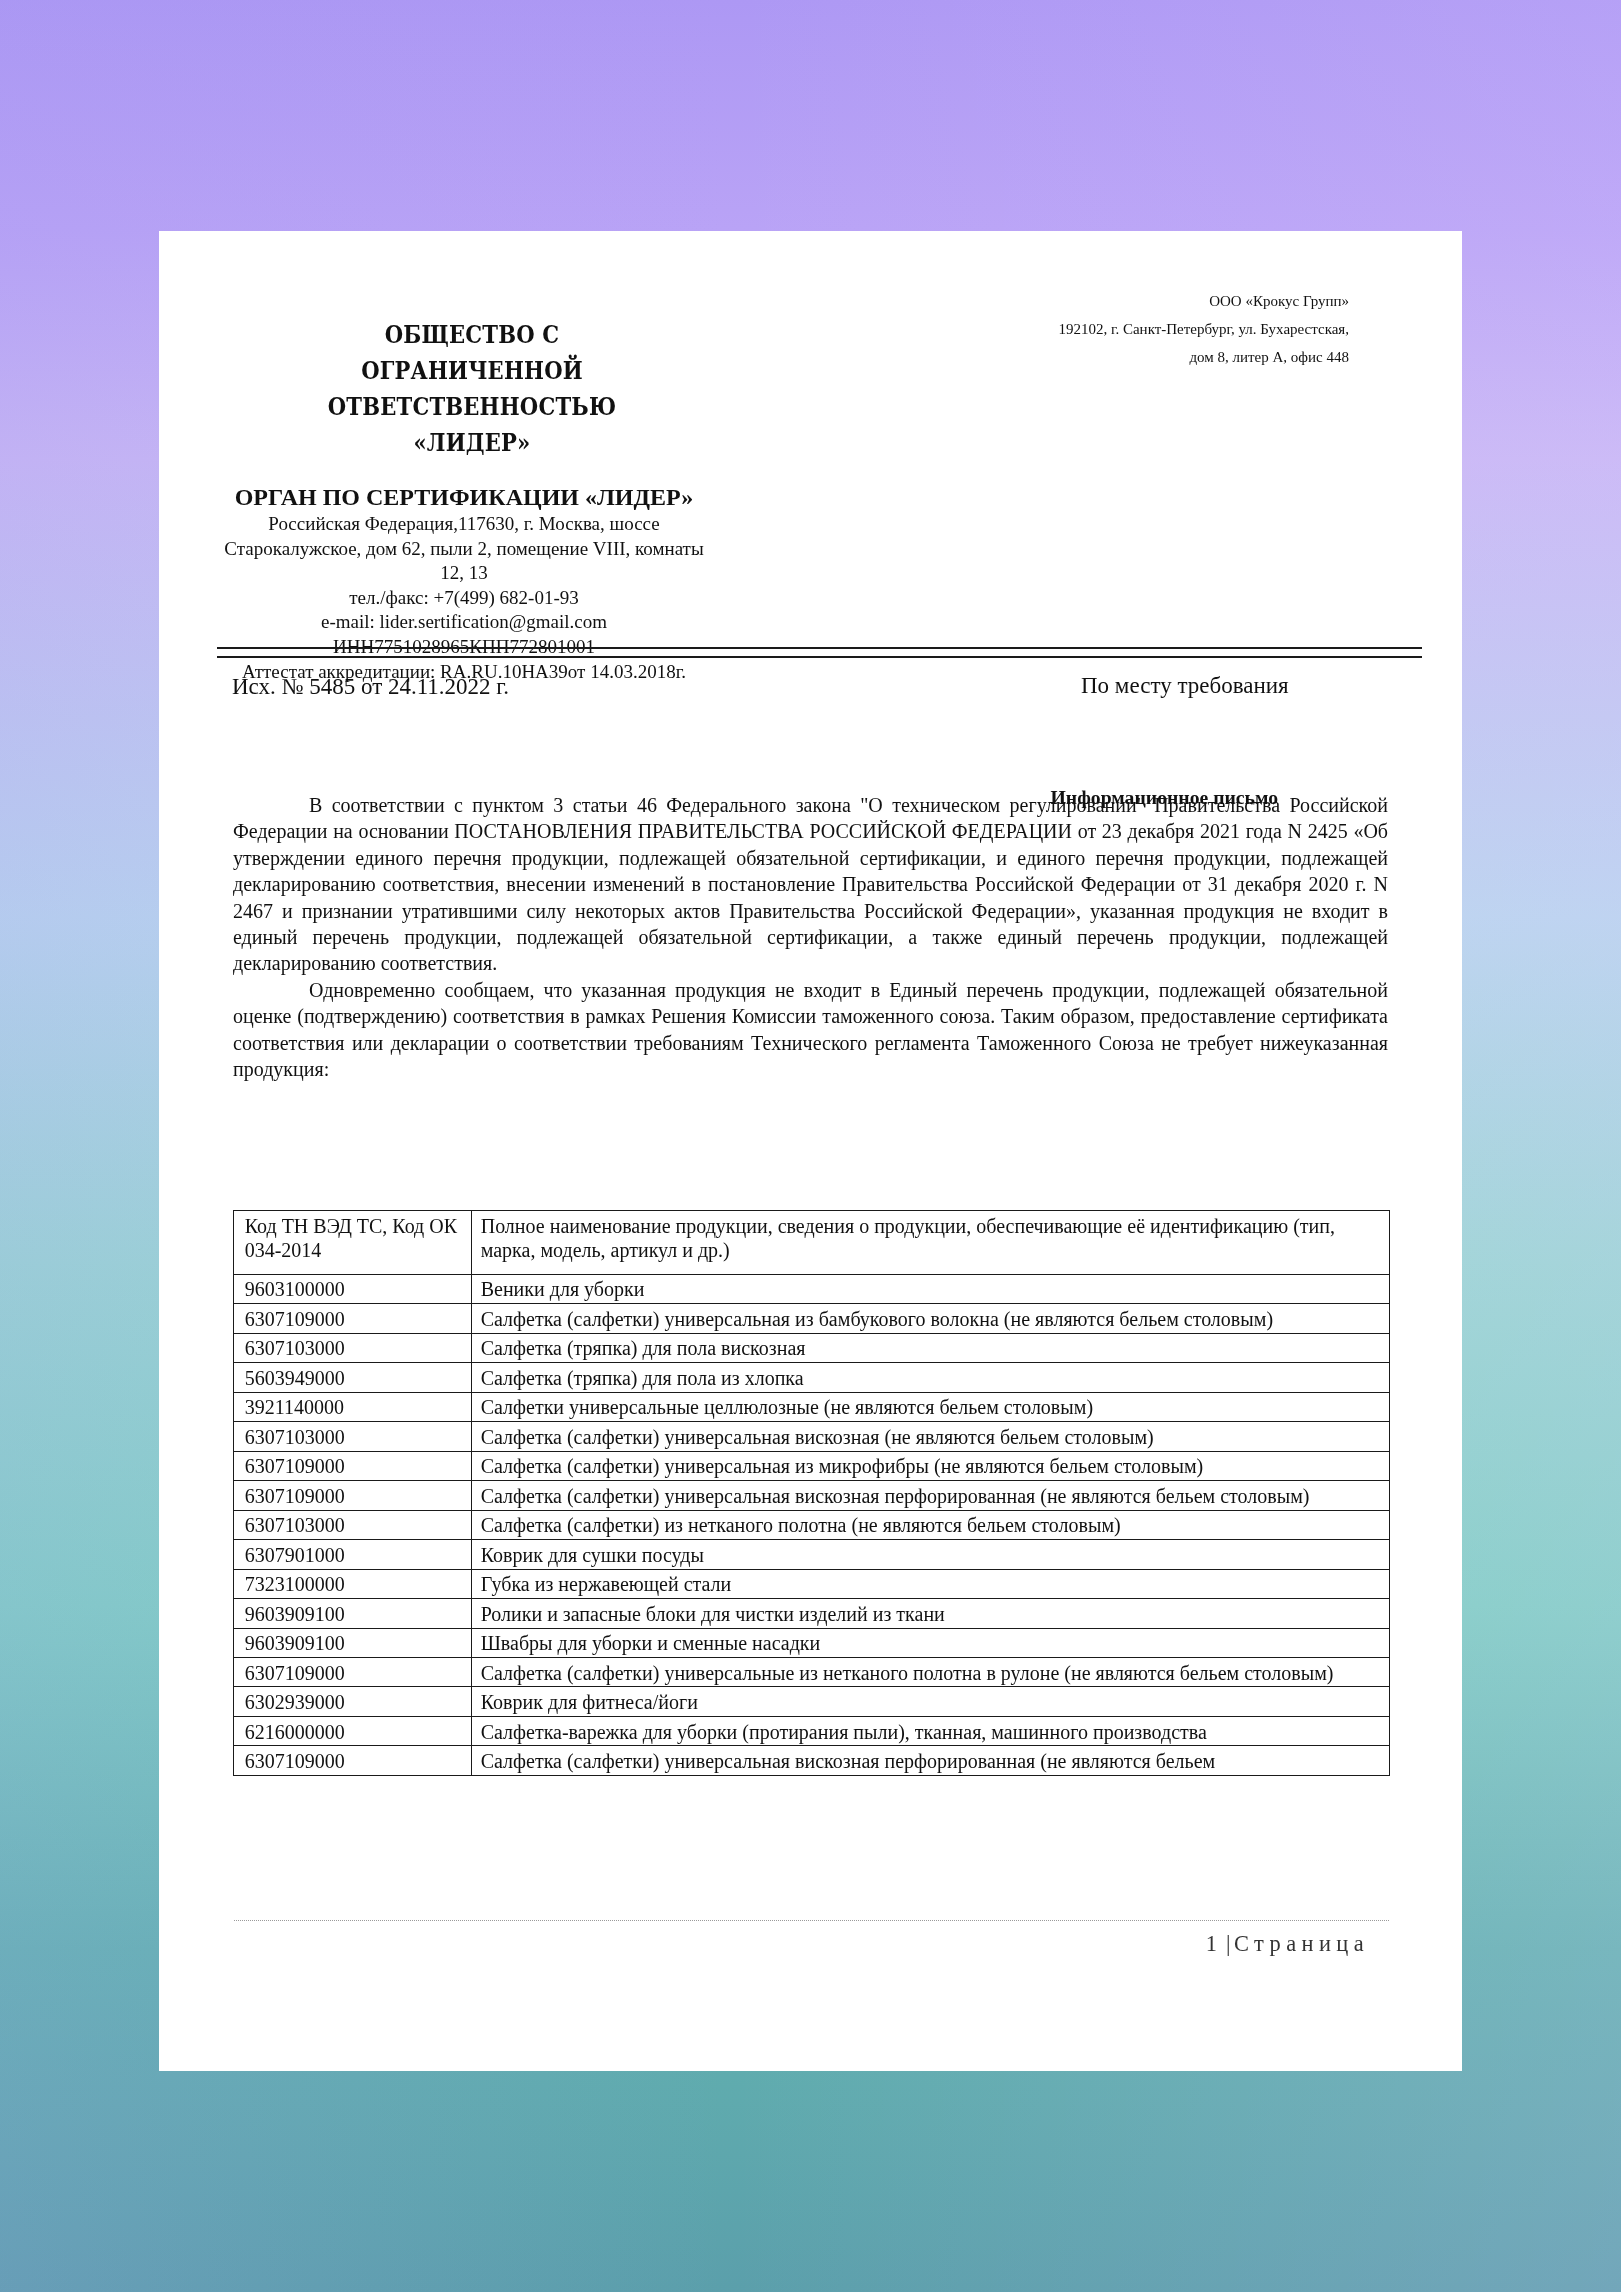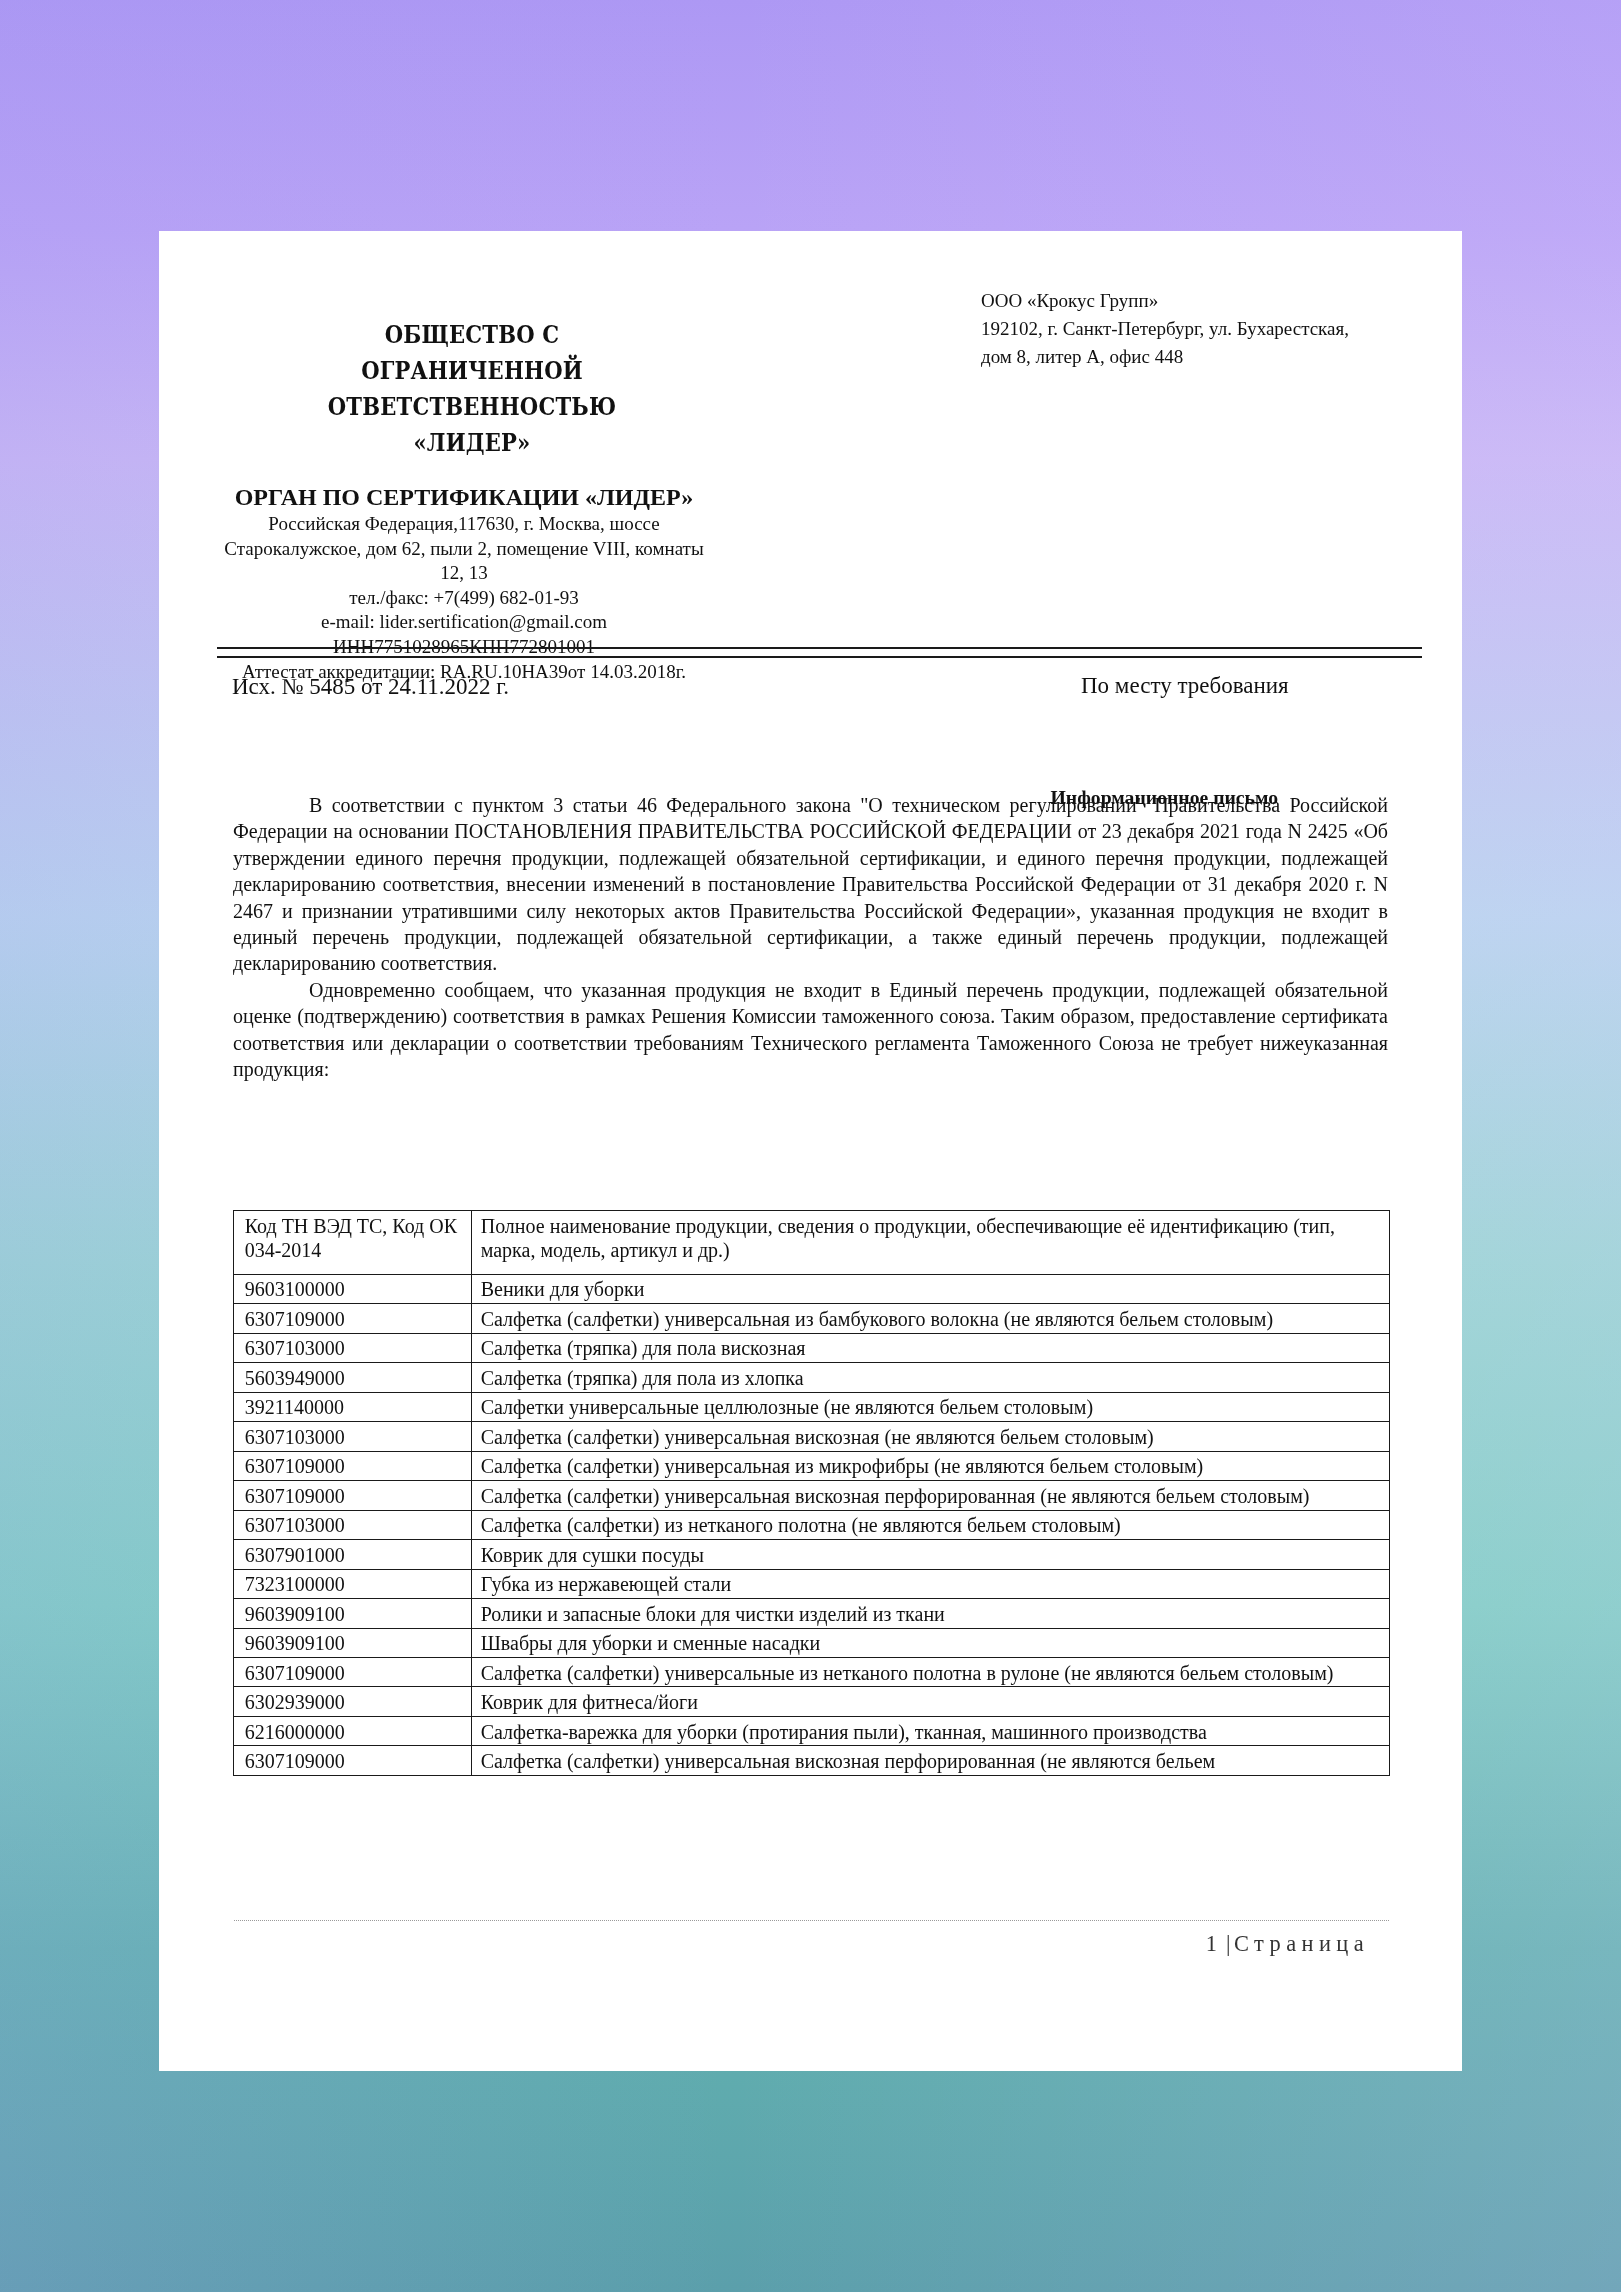--- a/index.html
+++ b/index.html
@@ -29,22 +29,22 @@
   }
   .abs { position: absolute; }
 
   .org-title {
     left: 125px; top: 86px; width: 376px; text-align: center;
     font-family: "DejaVu Serif", serif; font-weight: bold; font-size: 24px; line-height: 36px;
     transform: scaleX(0.88); transform-origin: center;
     letter-spacing: 0.2px;
   }
   .recipient {
-    right: 113px; top: 56px; 
-    font-size: 19px; line-height: 28px;
+    right: 113px; top: 56px; text-align: right;
+    font-size: 15px; line-height: 28px;
   }
   .cert-block {
     left: 54px; top: 204px; width: 502px; text-align: center; margin-top: 47px;
   }
   .cert-title { font-weight: bold; font-size: 24px; line-height: 30px; }
   .cert-line { font-size: 19px; line-height: 24.6px; }
 
   .rule { left: 58px; width: 1205px; height: 0; border-top: 2.2px solid #1a1a1a; }
 
   .outgoing { left: 73px; top: 442px; font-size: 23px; line-height: 27px; }

